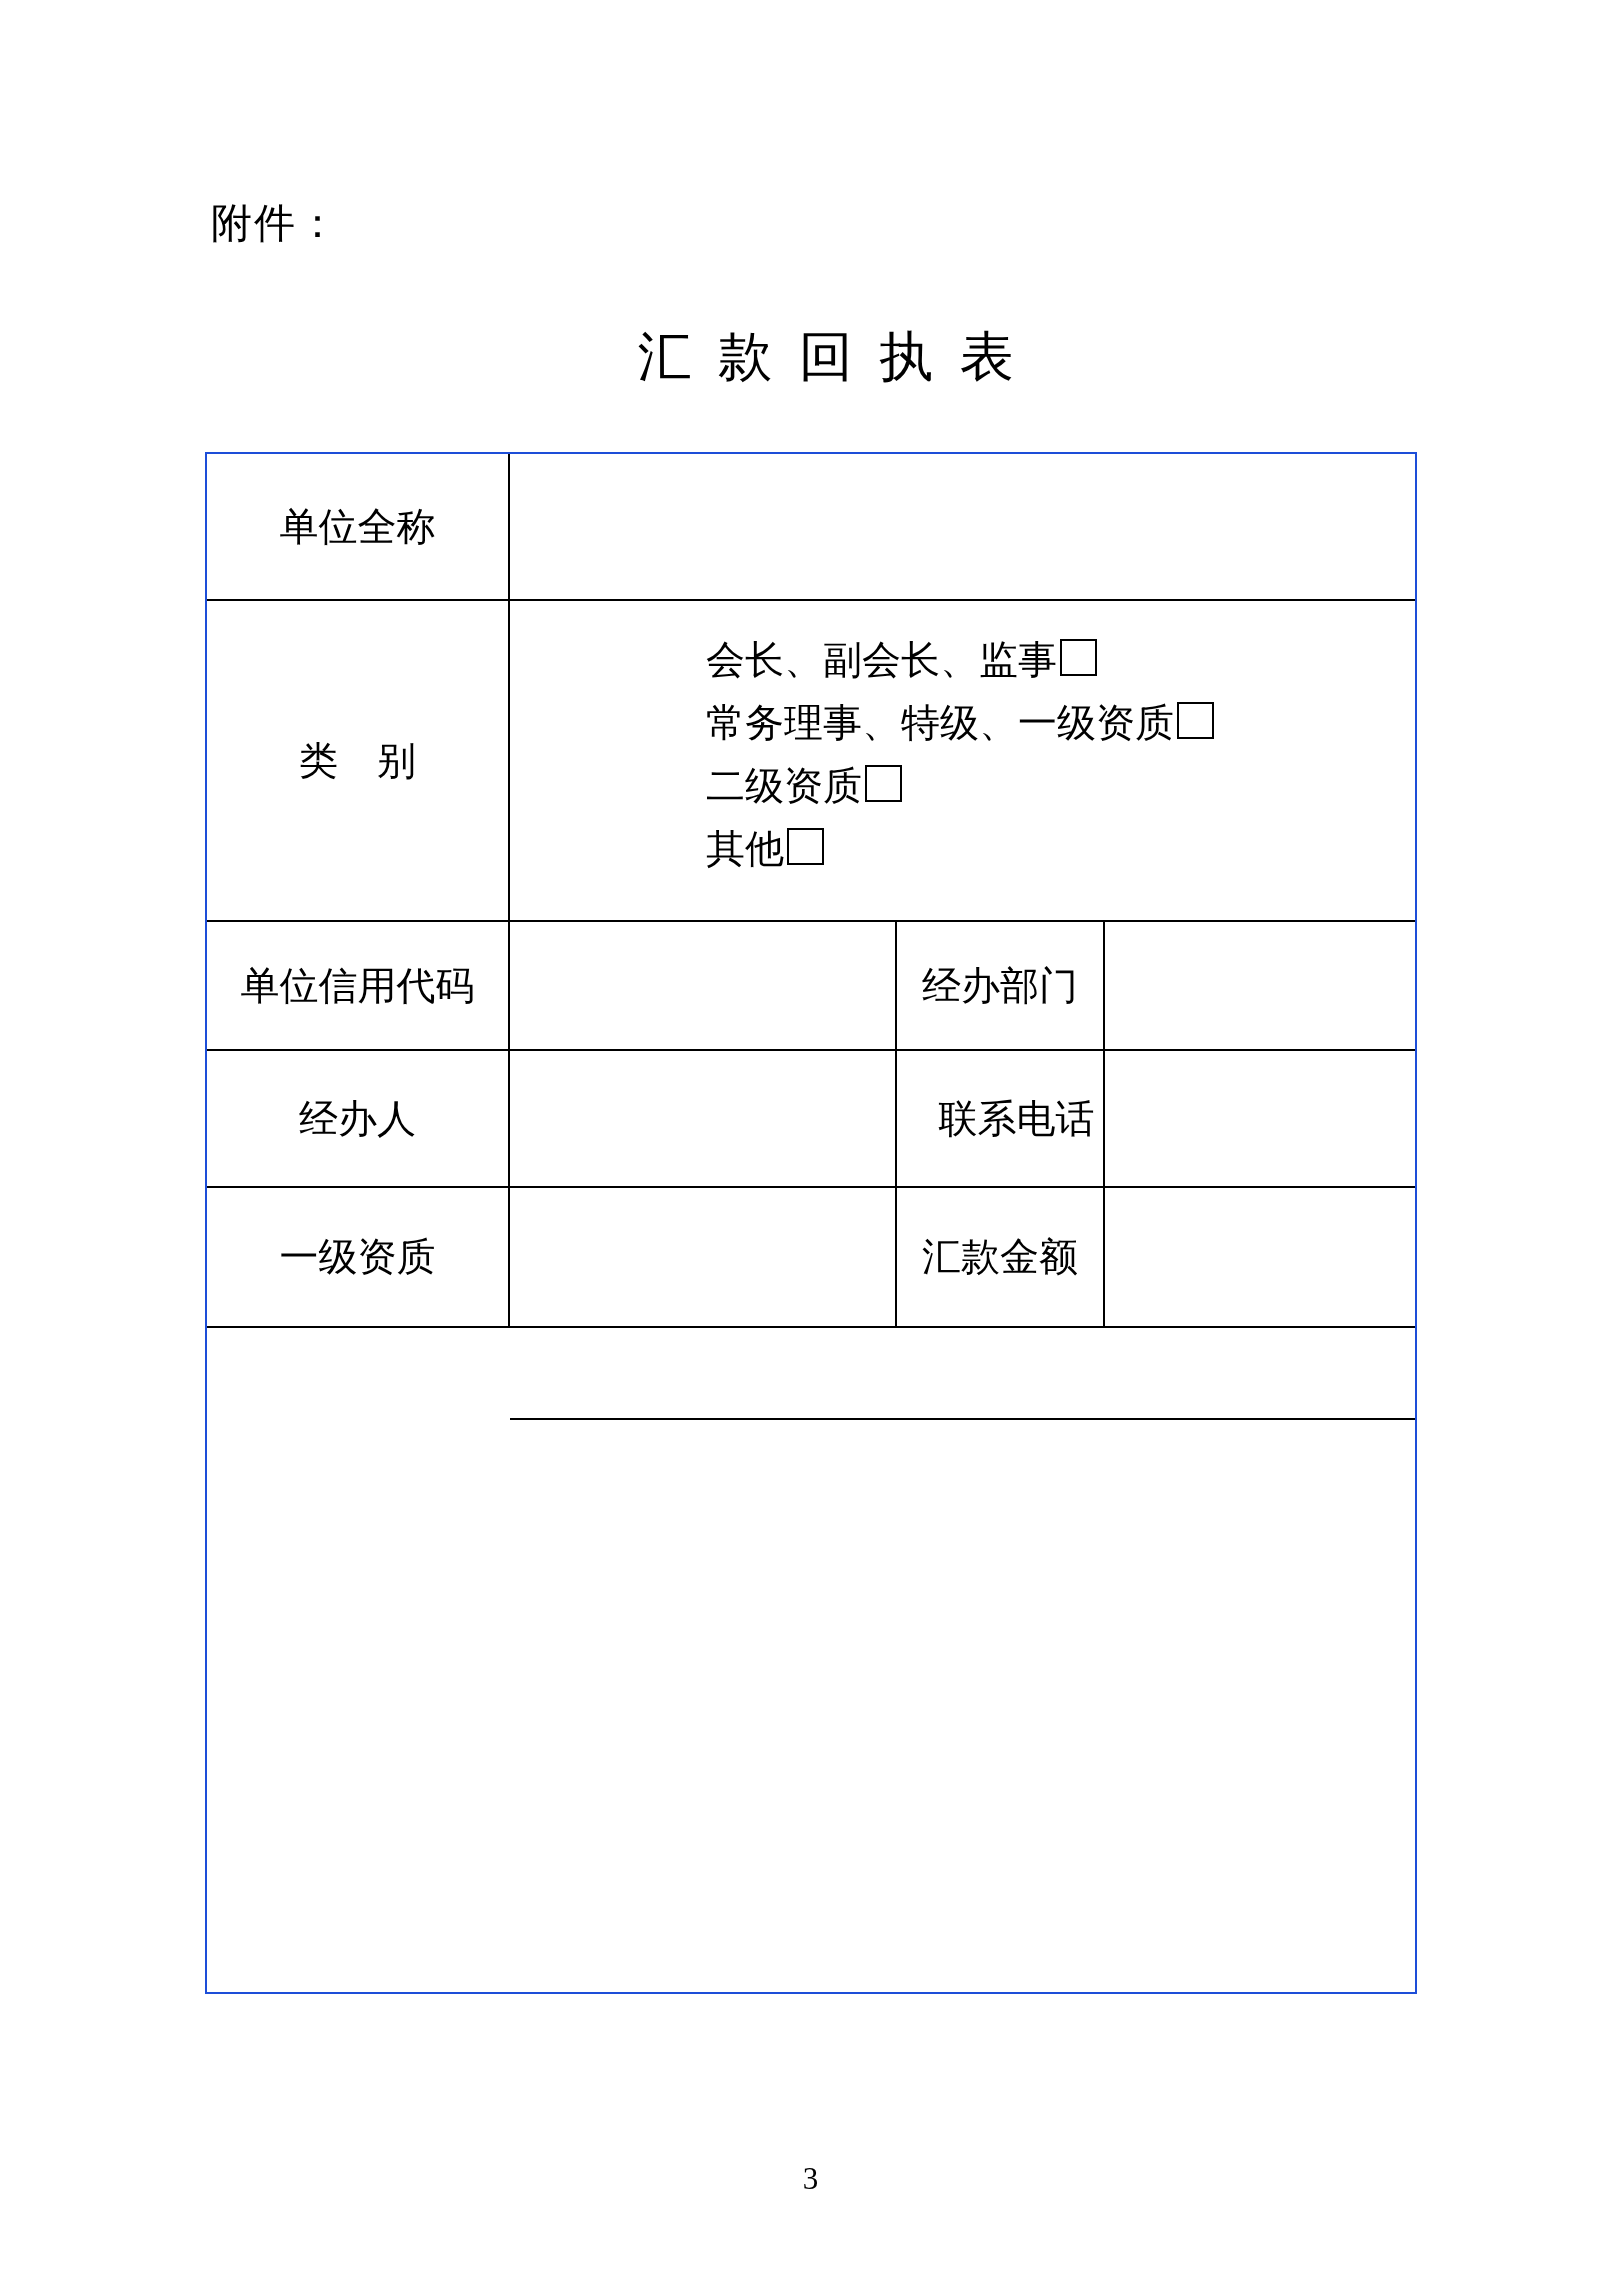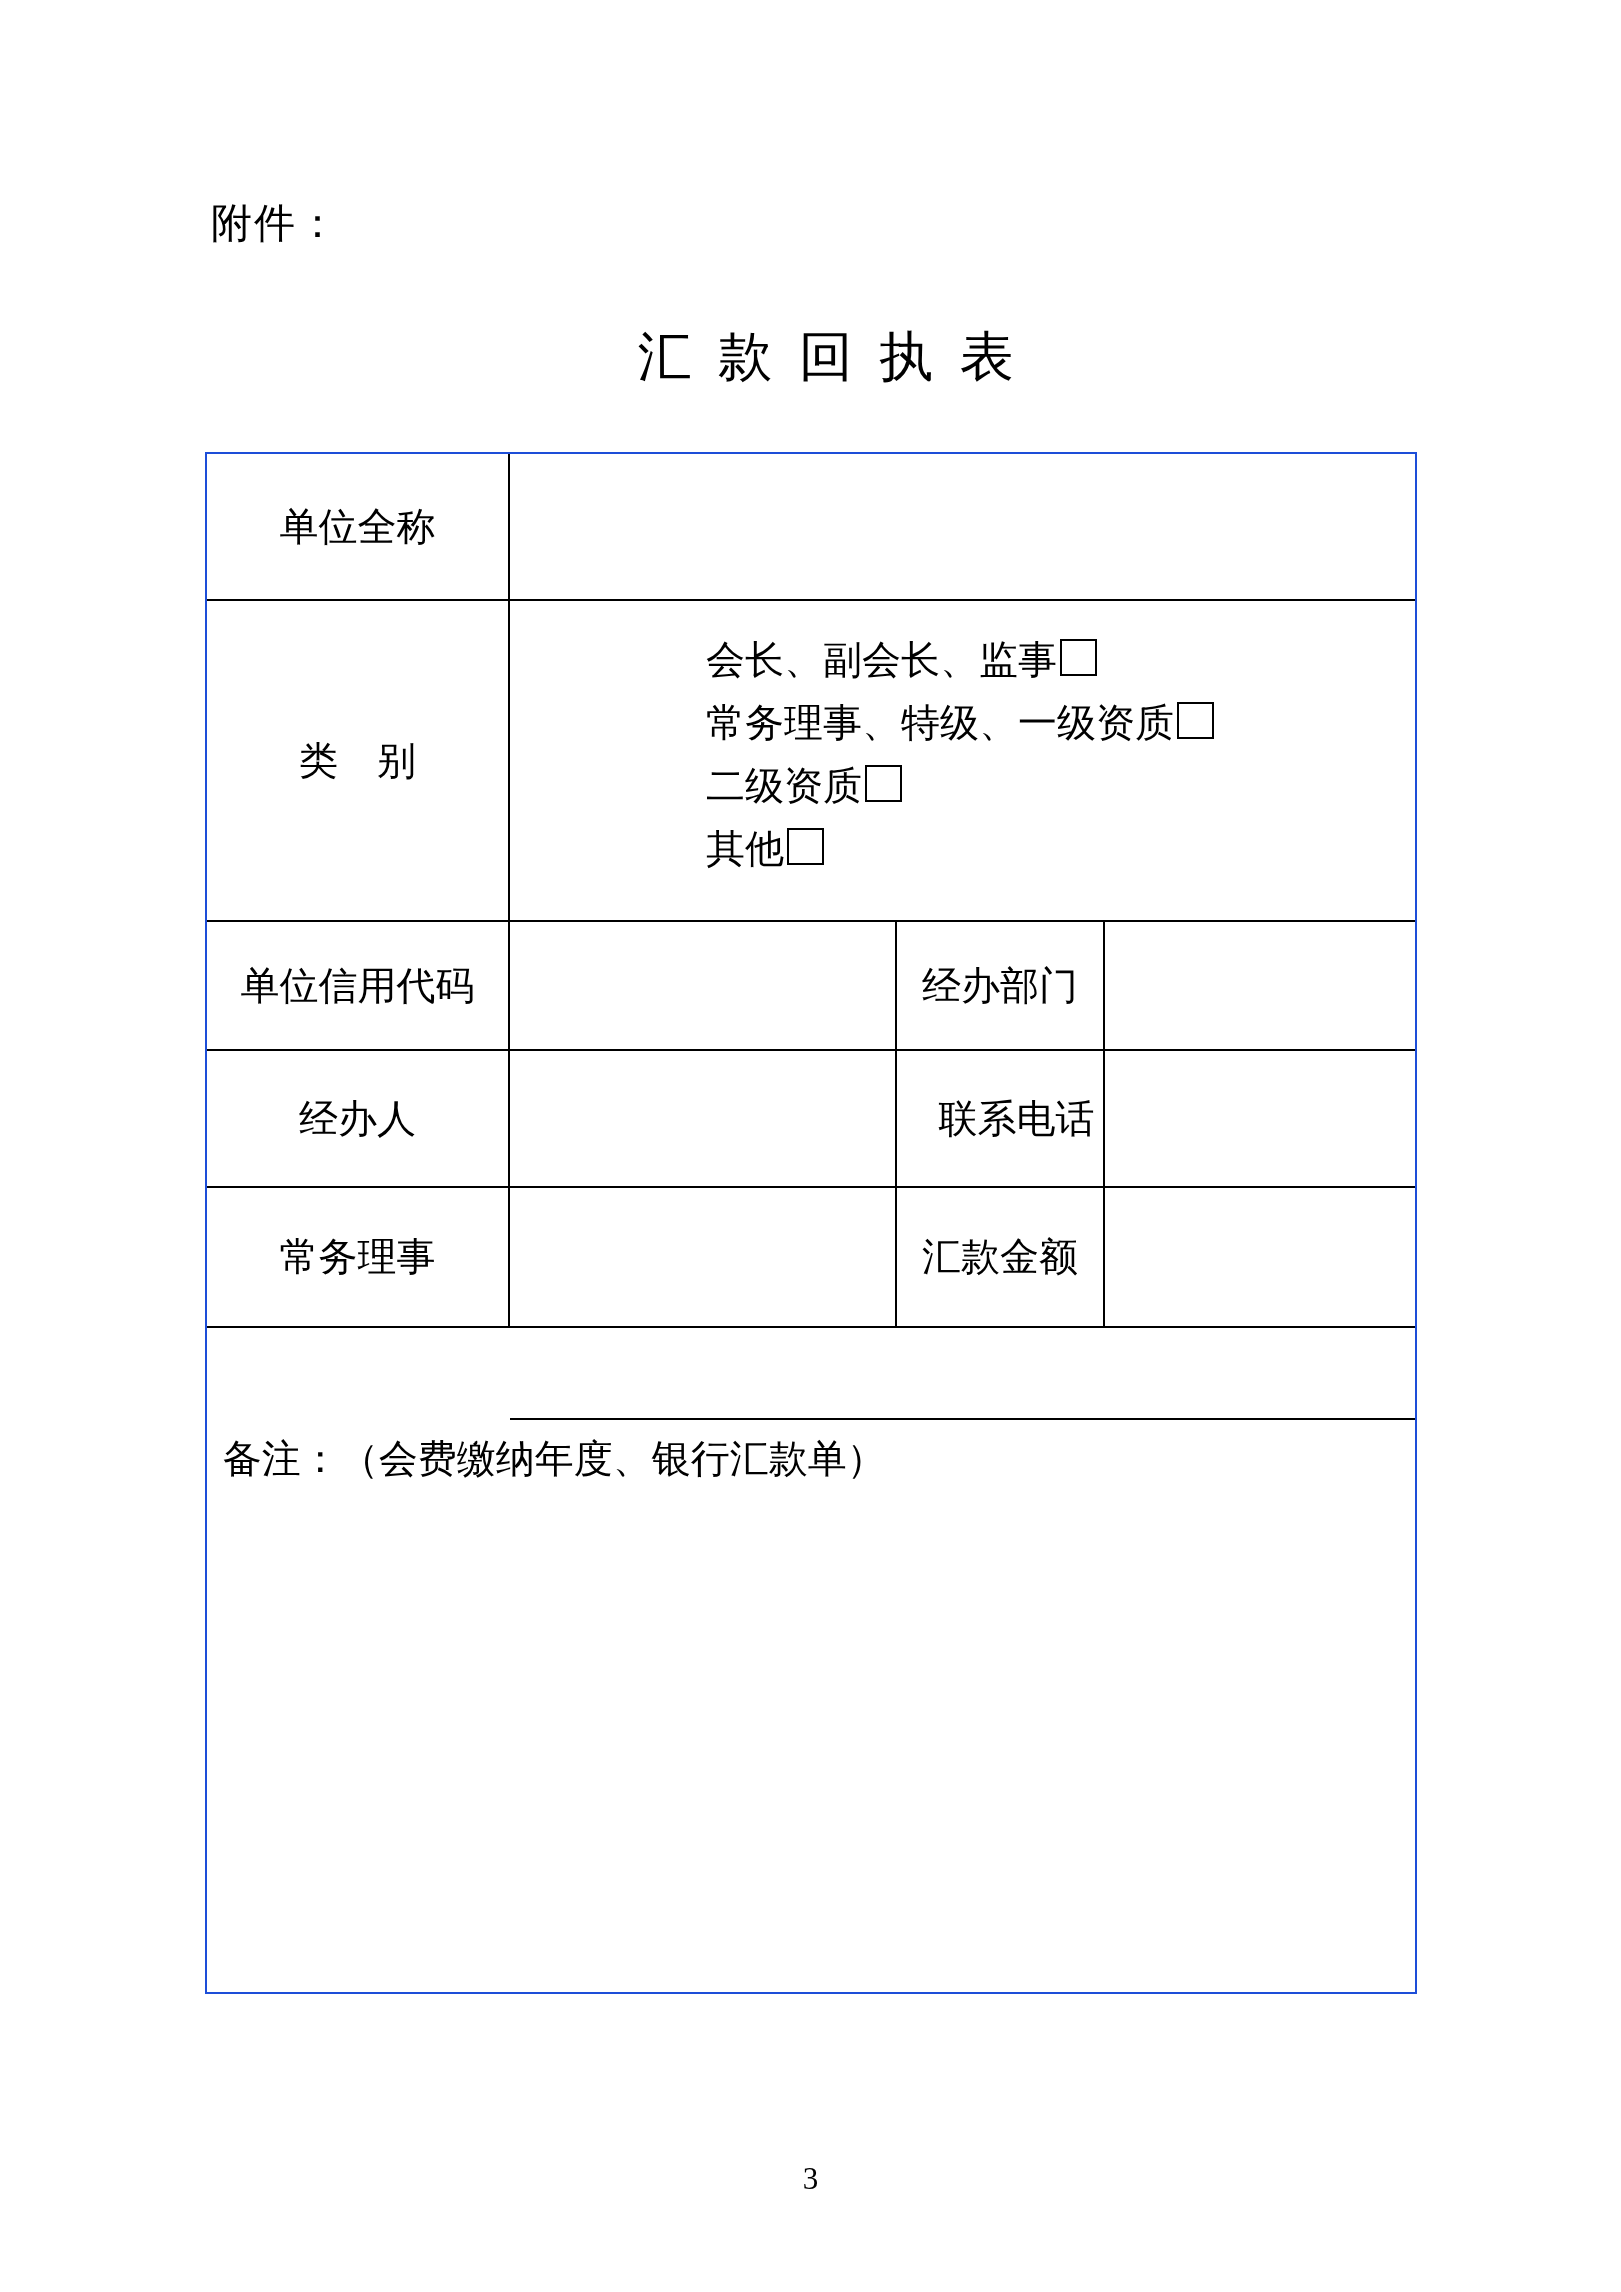--- a/index.html
+++ b/index.html
@@ -119,27 +119,24 @@
   <div class="cell lbl r3c1">单位信用代码</div>
   <div class="cell r3c2"></div>
   <div class="cell lbl r3c3">经办部门</div>
   <div class="cell no-r r3c4"></div>
 
   <div class="cell lbl r4c1">经办人</div>
   <div class="cell r4c2"></div>
   <div class="cell lbl r4c3">联系电话</div>
   <div class="cell no-r r4c4"></div>
 
-  <div class="cell lbl r5c1">常务理事</div>
+  <div class="cell lbl r5c1">一级资质</div>
   <div class="cell r5c2"></div>
   <div class="cell lbl r5c3">汇款金额</div>
   <div class="cell no-r r5c4"></div>
 
   <div class="cell no-r r6v"></div>
 
-  <div class="cell no-r no-b r7 remarks">
-    <span>备注：（会费缴纳年度、银行汇款单）</span>
-  </div>
 
 </div>
 
 <div class="page-number">3</div>
 
 
 </body></html>

